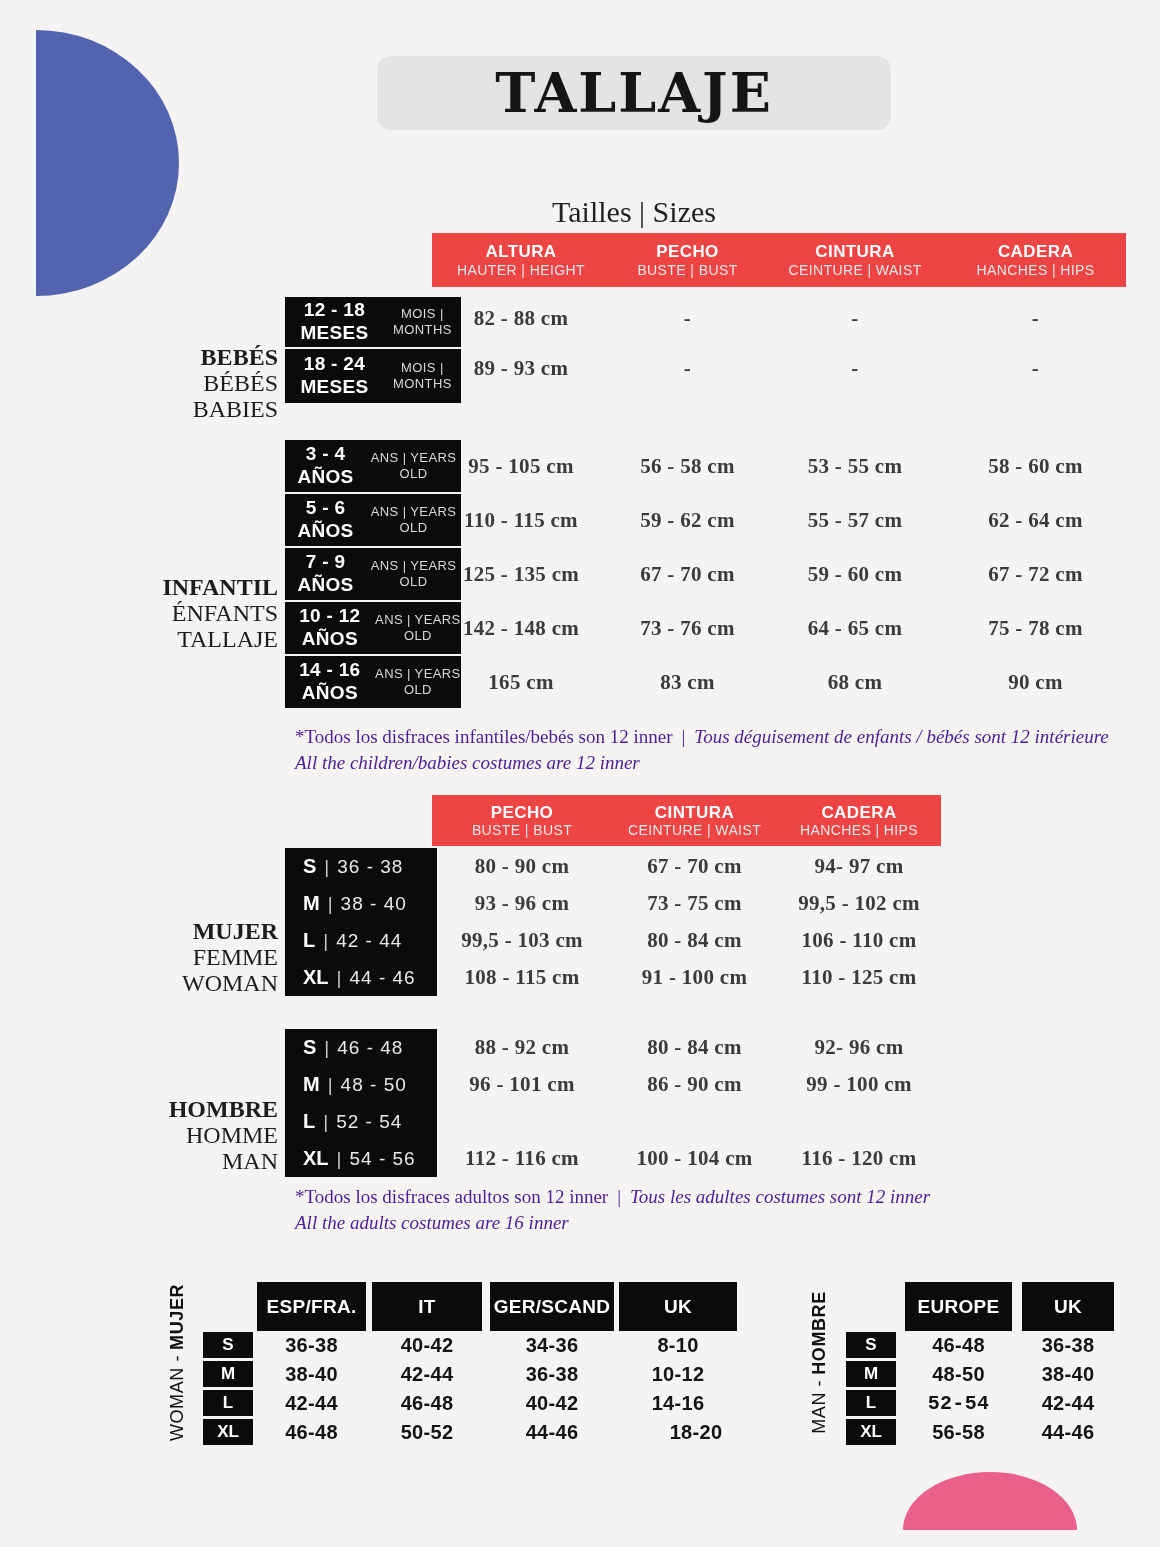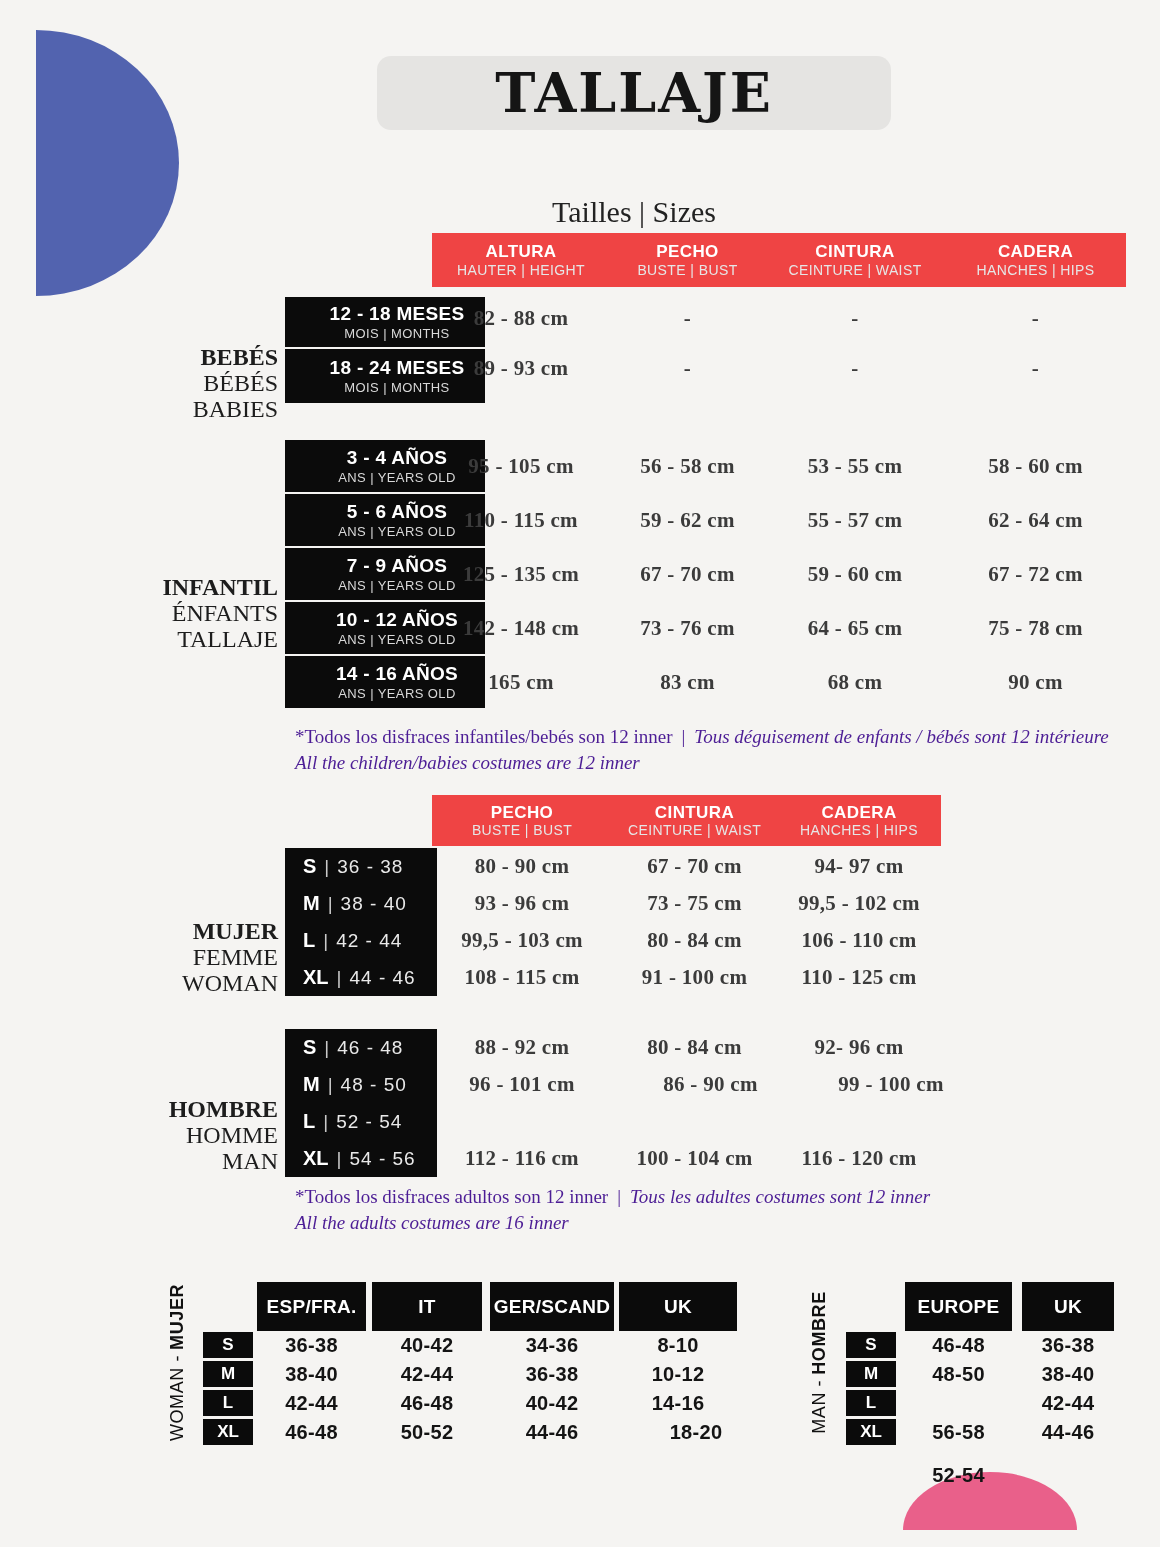--- a/index.html
+++ b/index.html
@@ -24,22 +24,22 @@
   .hbar-adult{left:432px;top:795px;width:509px;height:51px;grid-template-columns:180px 165px 164px;}
   .hcell{text-align:center;line-height:1.15;}
   .h-top{font-family:"Liberation Sans",sans-serif;font-weight:700;font-size:17px;letter-spacing:.4px;}
   .h-sub{font-family:"Liberation Sans",sans-serif;font-weight:400;font-size:14px;color:#e6e6e6;letter-spacing:.4px;}
 
   
   .glabel{width:238px;left:40px;text-align:right;font-size:24px;line-height:26px;color:#1d1d1d;}
   .g-bold{font-weight:bold;margin-top:36px;}
 
   
-  .agebox{left:285px;width:176px;background:#0b0b0b;color:#fff;display:flex;flex-direction:column;
-    justify-content:center;align-items:center;text-align:center;line-height:1.2;padding-left:24px;}
+  .agebox{left:285px;width:176px;background:#0b0b0b;color:#fff;display:flex;
+    justify-content:center;align-items:center;text-align:center;line-height:1.2;}
   .age-1{font-family:"Liberation Sans",sans-serif;font-weight:700;font-size:19px;letter-spacing:.3px;}
   .age-2{font-family:"Liberation Sans",sans-serif;font-weight:400;font-size:13px;color:#d9d9d9;letter-spacing:.4px;}
 
   .sizebox{left:285px;width:152px;background:#0b0b0b;color:#fff;display:flex;flex-direction:column;}
   .srow{height:37px;display:flex;align-items:center;padding-left:18px;font-family:"Liberation Sans",sans-serif;}
   .s-letter{font-weight:700;font-size:20px;}
   .s-sep{margin:0 8px;color:#c9c9c9;font-weight:400;font-size:19px;}
   .s-range{font-weight:400;font-size:19px;color:#e9e9e9;letter-spacing:1px;}
 
   
@@ -281,21 +281,21 @@
       <span class="s-sep">|</span>
       <span class="s-range">54 - 56</span>
     </div>
   </div>
 
   <div class="abs vrow arow" style="top:1034px;">
     <div class="vcell">88 - 92 cm</div>
     <div class="vcell">80 - 84 cm</div>
     <div class="vcell">92- 96 cm</div>
   </div>
-  <div class="abs vrow arow" style="top:1071px;gap:16px;">
+  <div class="abs vrow arow" style="top:1071px;">
     <div class="vcell">96 - 101 cm</div>
     <div class="vcell">86 - 90 cm</div>
     <div class="vcell">99 - 100 cm</div>
   </div>
   <div class="abs vrow arow" style="top:1145px;">
     <div class="vcell">112 - 116 cm</div>
     <div class="vcell">100 - 104 cm</div>
     <div class="vcell">116 - 120 cm</div>
   </div>
 
@@ -353,18 +353,18 @@
 
   <div class="abs bsize" style="left:846px;top:1332px;">S</div>
   <div class="abs bsize" style="left:846px;top:1361px;">M</div>
   <div class="abs bsize" style="left:846px;top:1390px;">L</div>
   <div class="abs bsize" style="left:846px;top:1419px;">XL</div>
 
   <div class="abs bval" style="left:905px;width:107px;top:1332px;">46-48</div>
   <div class="abs bval" style="left:1022px;width:92px;top:1332px;">36-38</div>
   <div class="abs bval" style="left:905px;width:107px;top:1361px;">48-50</div>
   <div class="abs bval" style="left:1022px;width:92px;top:1361px;">38-40</div>
-  <div class="abs bval" style="left:905px;width:107px;top:1462px;">52-54</div>
+  <div class="abs bval" style="left:905px;width:107px;top:1390px;font-family:Liberation Mono, monospace;">52-54</div>
   <div class="abs bval" style="left:1022px;width:92px;top:1390px;">42-44</div>
   <div class="abs bval" style="left:905px;width:107px;top:1419px;">56-58</div>
   <div class="abs bval" style="left:1022px;width:92px;top:1419px;">44-46</div>
 
 </div>
 
 </body></html>

